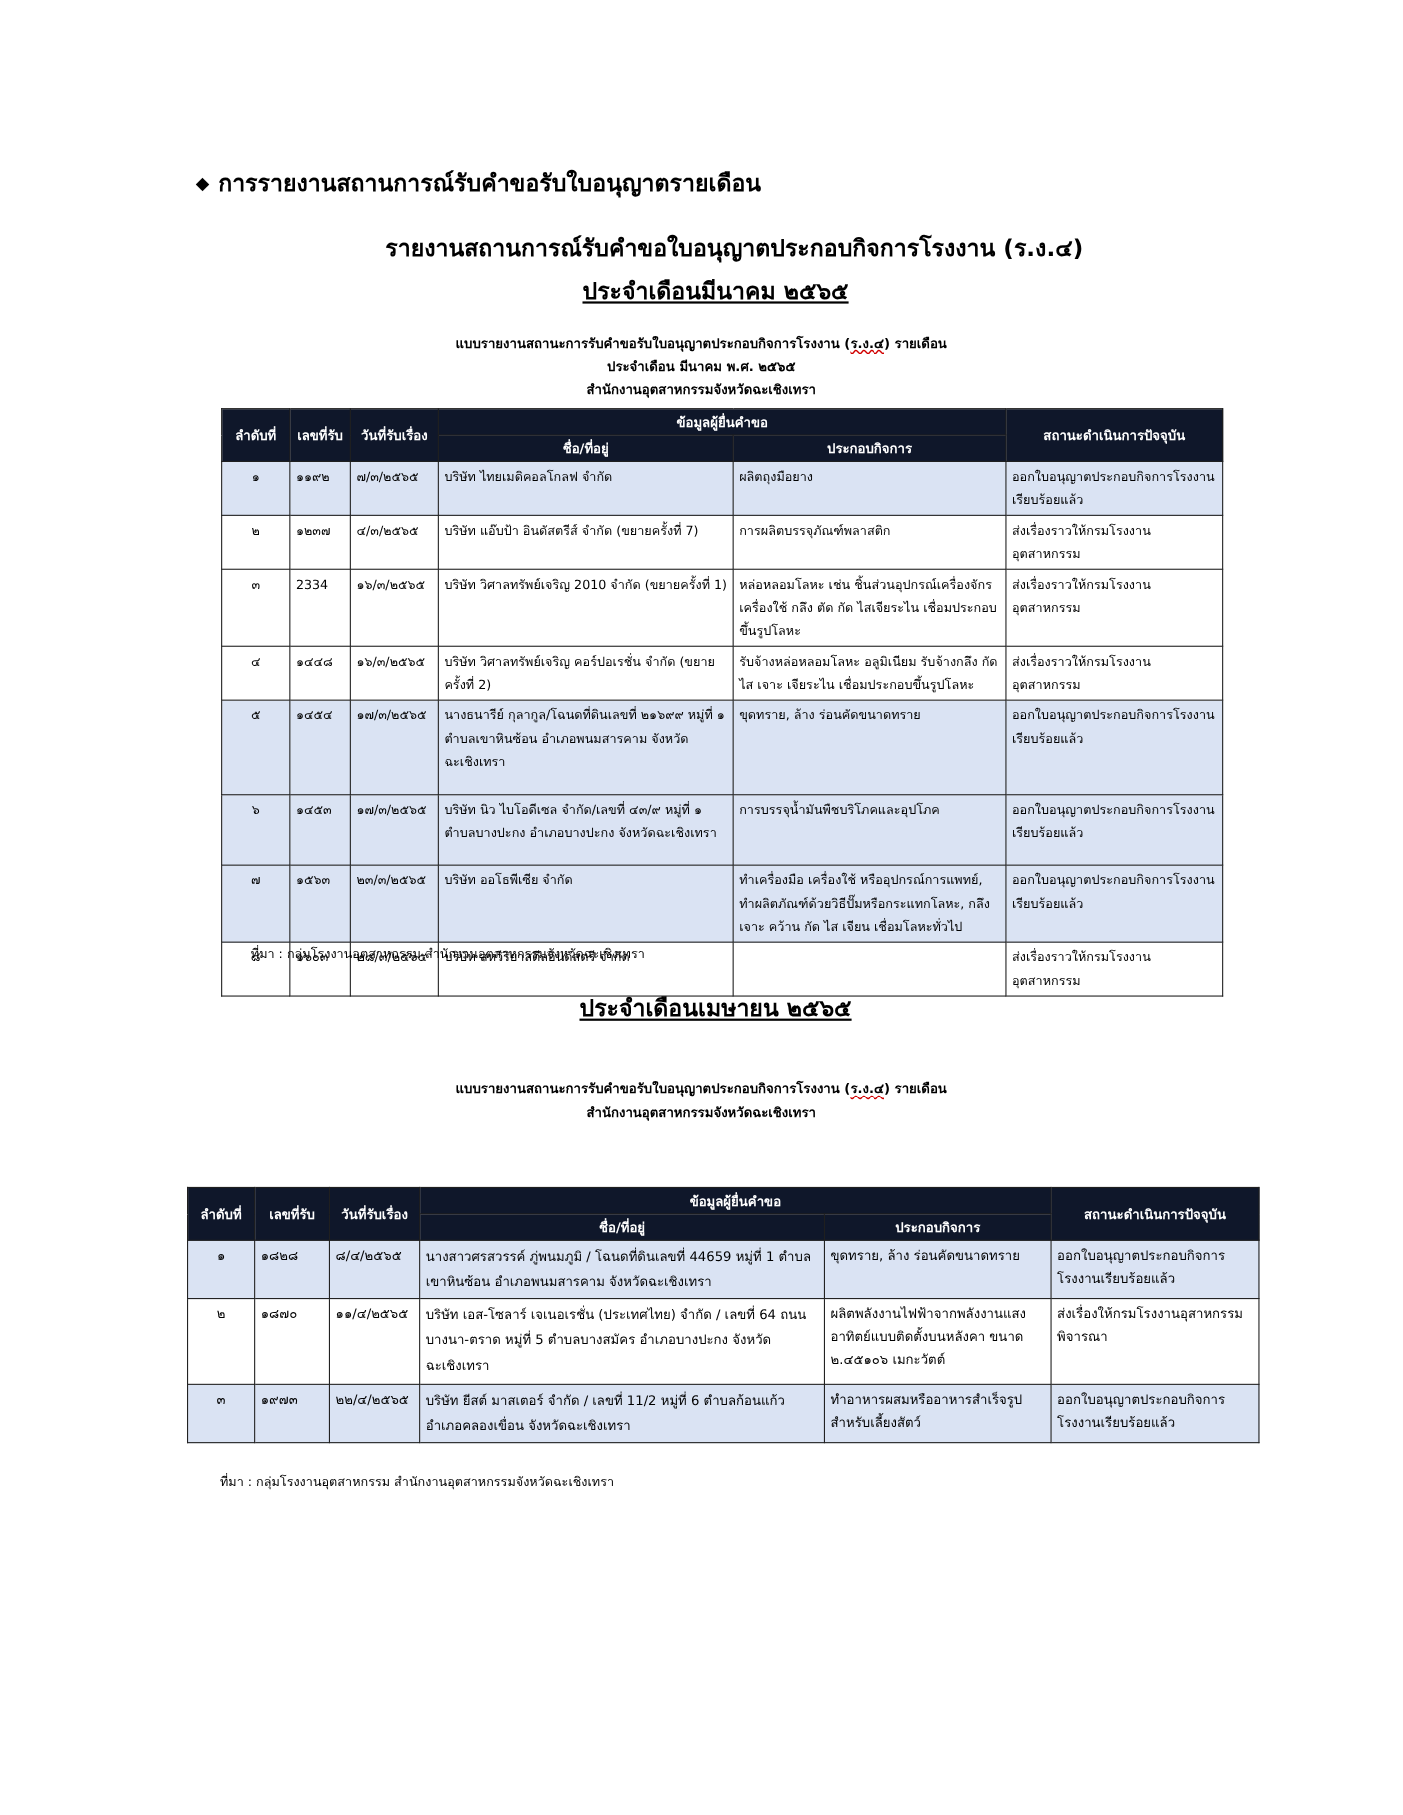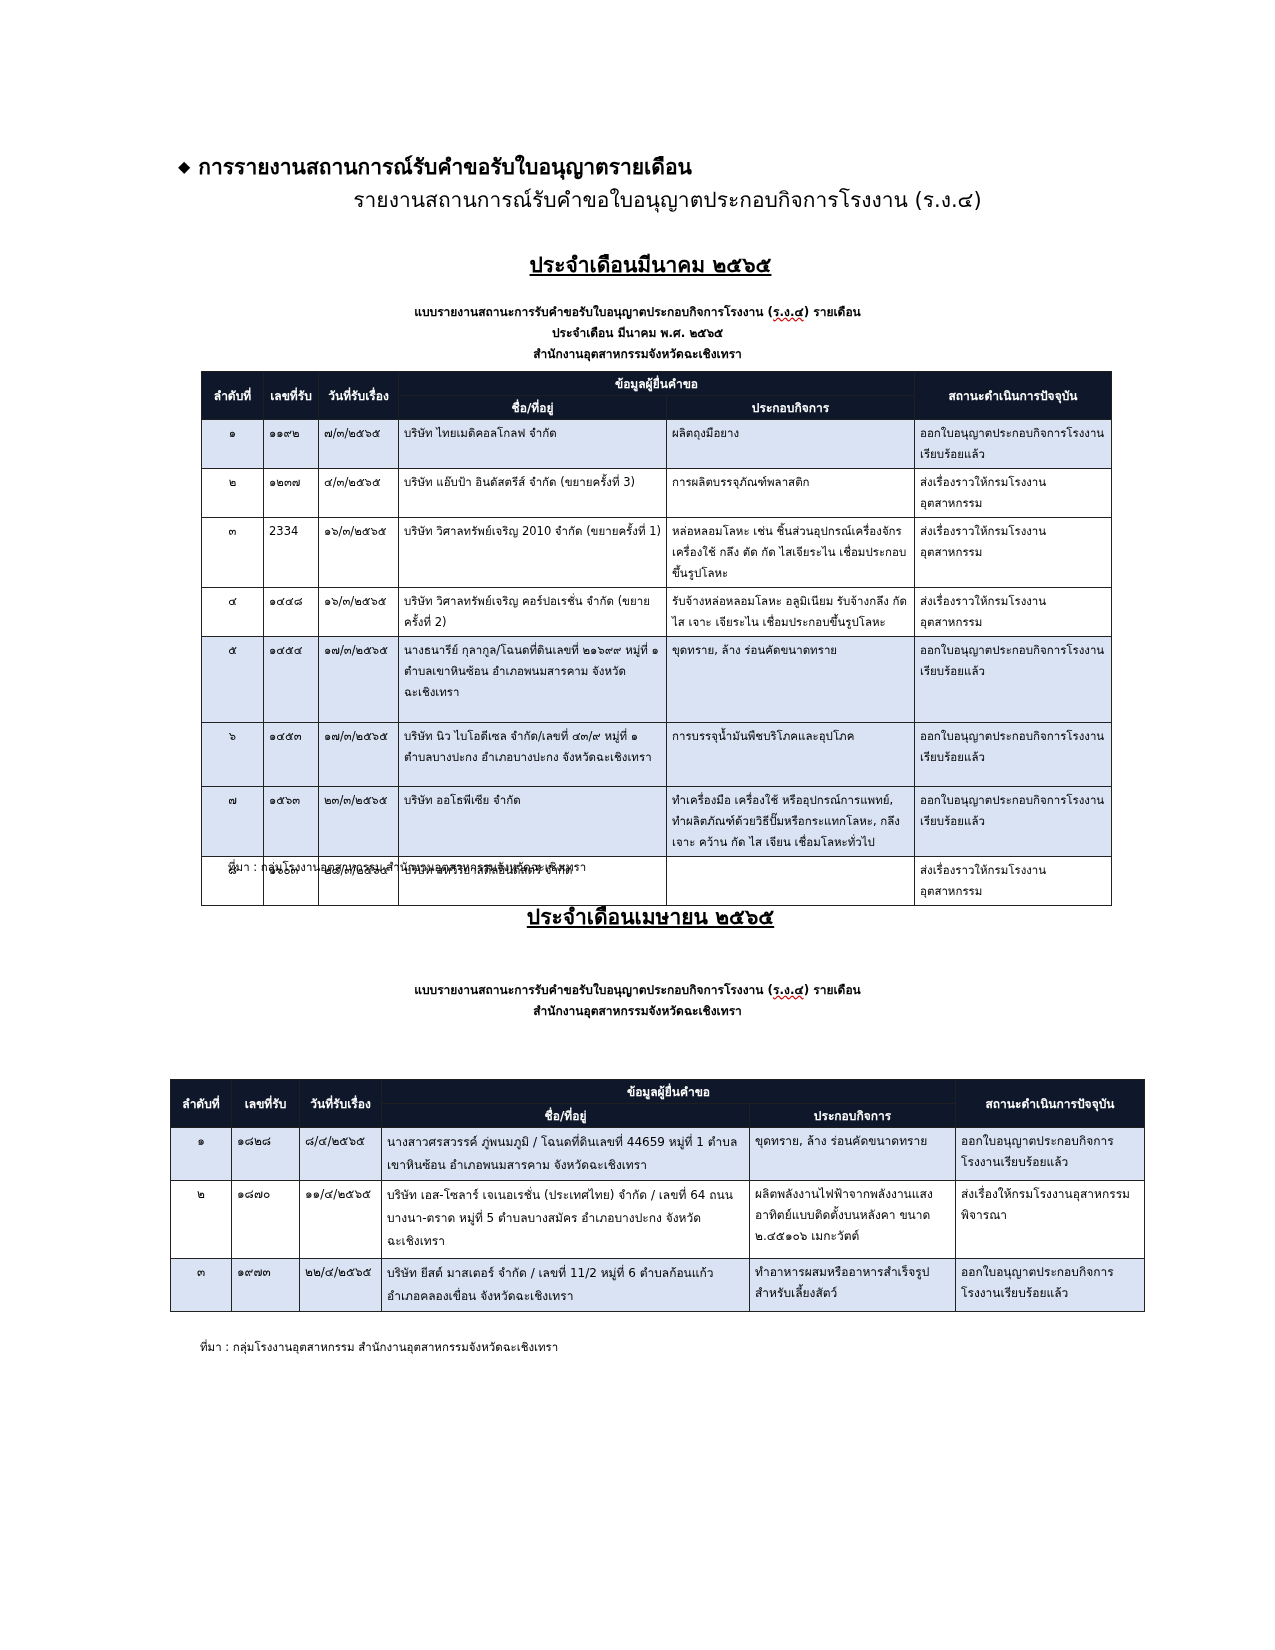--- a/index.html
+++ b/index.html
@@ -1,20 +1,20 @@
 <!DOCTYPE html>
 <html><head>
 <meta charset="utf-8">
 <style>
   html, body { margin:0; padding:0; background:#ffffff; }
   body { width:1275px; height:1650px; position:relative; font-family:"DejaVu Sans", sans-serif; color:#000; overflow:hidden; }
   .abs { position:absolute; }
   .section-heading { left:178px; top:150px; font-size:21px; font-weight:bold; white-space:nowrap; }
   .section-heading .bullet { font-size:16px; margin-right:8px; vertical-align:2px; }
-  .report-title { left:0; width:1275px; top:183px; text-align:center; font-size:21px; font-weight:normal; padding-left:60px; box-sizing:border-box; white-space:nowrap; }
+  .report-title { left:0; width:1275px; top:209px; text-align:center; font-size:21px; font-weight:bold; padding-left:60px; box-sizing:border-box; white-space:nowrap; }
   .month-title { left:13px; width:1275px; text-align:center; font-size:21px; font-weight:bold; text-decoration:underline; white-space:nowrap; }
   .form-head { left:0; width:1275px; text-align:center; font-size:12px; font-weight:bold; line-height:21px; }
   .form-head .sq { text-decoration:underline wavy #d00000;margin-top:39px; }
   table.rt { position:absolute; border-collapse:collapse; font-size:11.5px; table-layout:fixed; }
   table.rt th { background:#0f172a; color:#fff; font-weight:bold; border:1px solid #1f1f1f; text-align:center; padding:2px 4px; font-size:12px; }
   table.rt td { border:1.5px solid #222; vertical-align:top; padding:3px 5px; line-height:21px; }
   table.rt td.c { text-align:center; }
   table.rt tr.shade td { background:#dae3f3; }
   .source { font-size:11.5px; white-space:nowrap; }
 </style>
@@ -63,21 +63,21 @@
         <td>๑๑๙๒</td>
         <td>๗/๓/๒๕๖๕</td>
         <td>บริษัท ไทยเมดิคอลโกลฟ จำกัด</td>
         <td>ผลิตถุงมือยาง</td>
         <td>ออกใบอนุญาตประกอบกิจการโรงงานเรียบร้อยแล้ว</td>
     </tr>
     <tr style="height:24px">
       <td class="c">๒</td>
         <td>๑๒๓๗</td>
         <td>๔/๓/๒๕๖๕</td>
-        <td>บริษัท แอ๊บป้า อินดัสตรีส์ จำกัด (ขยายครั้งที่ 3)</td>
+        <td>บริษัท แอ๊บป้า อินดัสตรีส์ จำกัด (ขยายครั้งที่ 7)</td>
         <td>การผลิตบรรจุภัณฑ์พลาสติก</td>
         <td>ส่งเรื่องราวให้กรมโรงงานอุตสาหกรรม</td>
     </tr>
     <tr style="height:64px">
       <td class="c">๓</td>
         <td>2334</td>
         <td>๑๖/๓/๒๕๖๕</td>
         <td>บริษัท วิศาลทรัพย์เจริญ 2010 จำกัด (ขยายครั้งที่ 1)</td>
         <td>หล่อหลอมโลหะ เช่น ชิ้นส่วนอุปกรณ์เครื่องจักร เครื่องใช้ กลึง ตัด กัด ไสเจียระไน เชื่อมประกอบขึ้นรูปโลหะ</td>
         <td>ส่งเรื่องราวให้กรมโรงงานอุตสาหกรรม</td>

